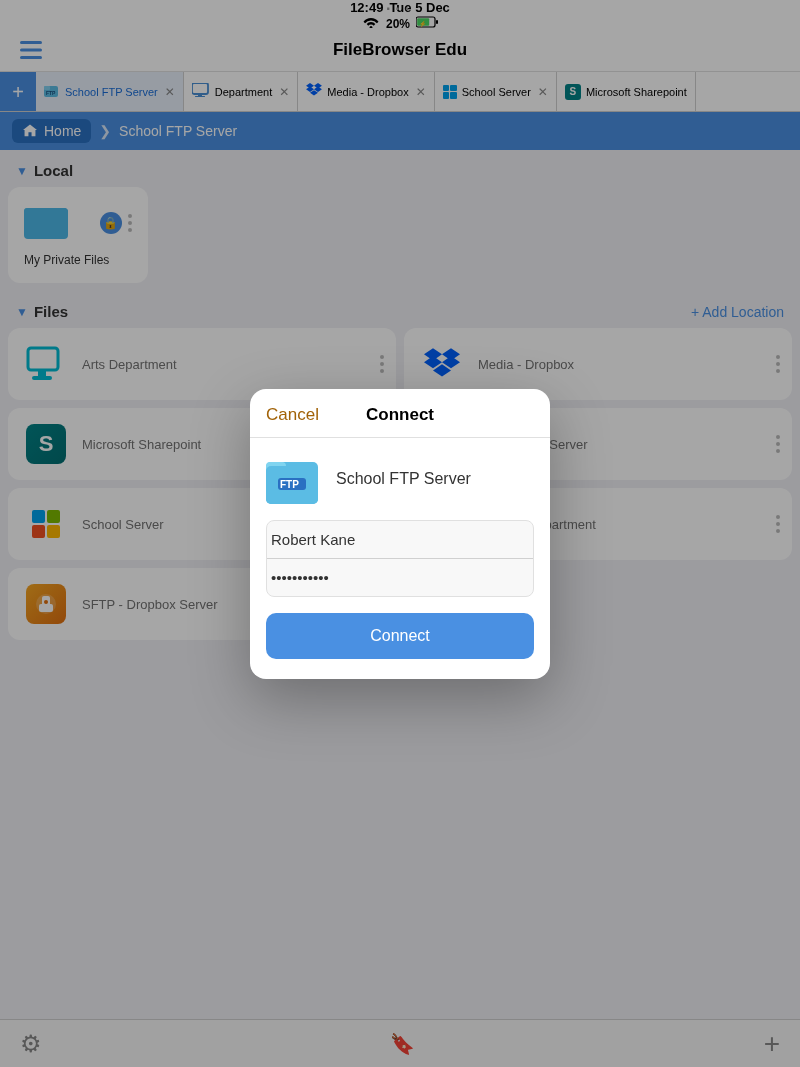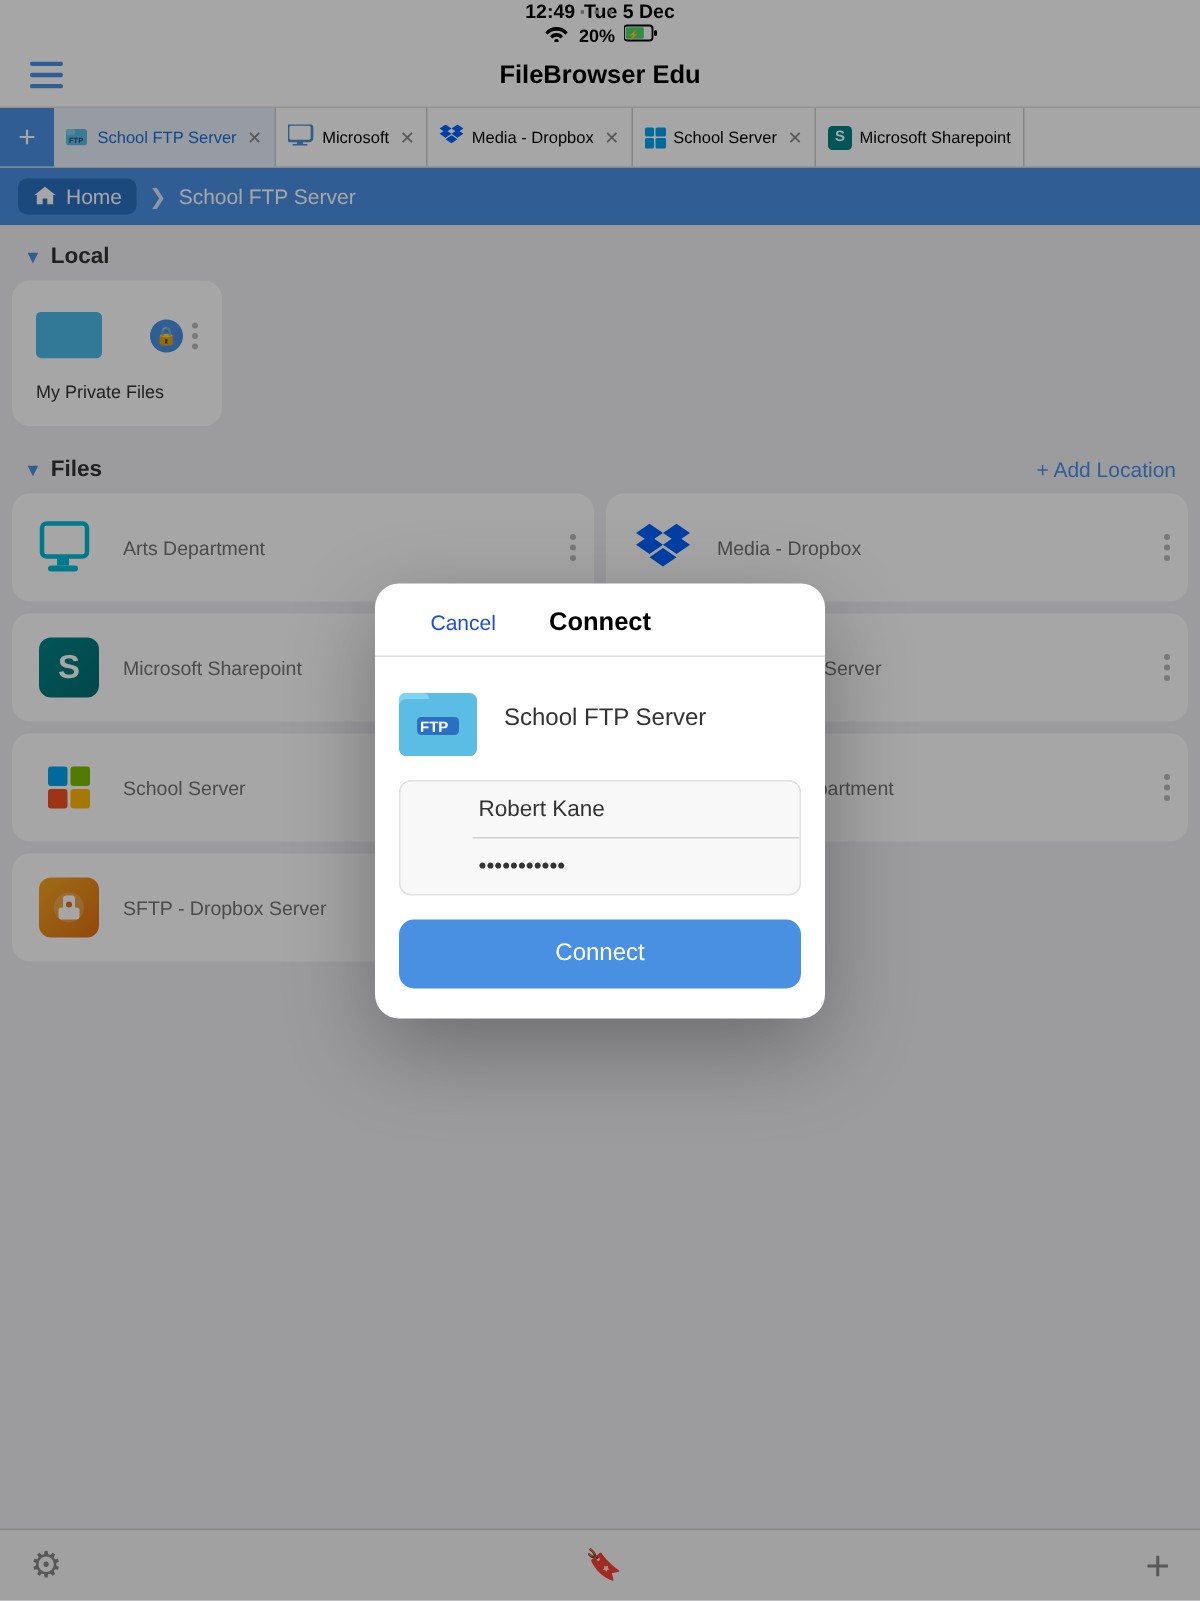--- a/index.html
+++ b/index.html
@@ -260,24 +260,23 @@
       display: flex;
       align-items: center;
       justify-content: center;
       padding: 16px 16px 12px;
       position: relative;
       border-bottom: 1px solid #e0e0e0;
     }
     .modal-cancel {
       position: absolute;
       left: 16px;
-      color: #1d4ed8;
-      font-size: 14px;
-      cursor: pointer;
-      margin-left: 21px;
+      color: #a16207;
+      font-size: 17px;
+      cursor: pointer;
     }
     .modal-title {
       font-size: 17px;
       font-weight: 600;
       color: #000;
     }
     .modal-body {
       padding: 16px;
     }
     .modal-server-info {
@@ -303,21 +302,20 @@
     }
     .modal-input:last-of-type {
       border-bottom: none;
     }
     .modal-inputs-wrapper {
       background: #f8f8f8;
       border-radius: 8px;
       border: 1px solid #e0e0e0;
       overflow: hidden;
       margin-bottom: 16px;
-      padding-left: 48px;
     }
     .modal-connect-btn {
       width: 100%;
       padding: 14px;
       background: #4a90e2;
       color: #fff;
       border: none;
       border-radius: 10px;
       font-size: 16px;
       font-weight: 500;
@@ -433,21 +431,21 @@
   </div>
 
   <div class="tab">
     <span>
       <svg width="18" height="14" viewBox="0 0 18 14">
         <rect x="0" y="0" width="16" height="11" rx="2" fill="none" stroke="#4a8fd4" stroke-width="1.8"></rect>
         <rect x="6" y="11" width="4" height="2" fill="#4a8fd4"></rect>
         <rect x="3" y="13" width="10" height="1.5" rx="0.5" fill="#4a8fd4"></rect>
       </svg>
     </span>
-    <span style="font-size:11px;">Microsoft</span>
+    <span style="font-size:11px;">Department</span>
     <span class="tab-close">✕</span>
   </div>
 
   <div class="tab">
     <span style="color:#0061fe;font-size:13px;">
       <svg width="16" height="14" viewBox="0 0 50 44">
         <polygon points="12.5,0 25,8.5 12.5,17 0,8.5" fill="#0061fe"></polygon>
         <polygon points="37.5,0 50,8.5 37.5,17 25,8.5" fill="#0061fe"></polygon>
         <polygon points="0,19.5 12.5,28 25,19.5 12.5,11" fill="#0061fe"></polygon>
         <polygon points="25,19.5 37.5,28 50,19.5 37.5,11" fill="#0061fe"></polygon>

